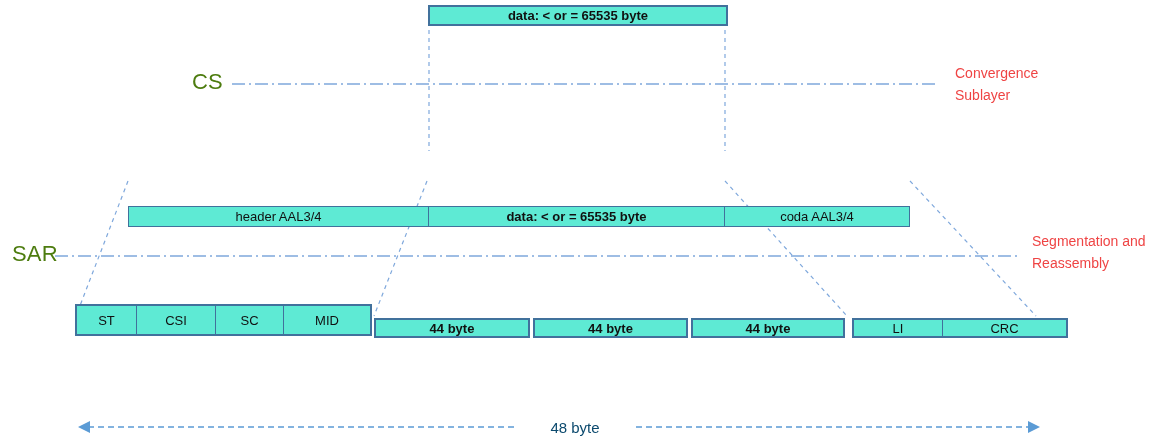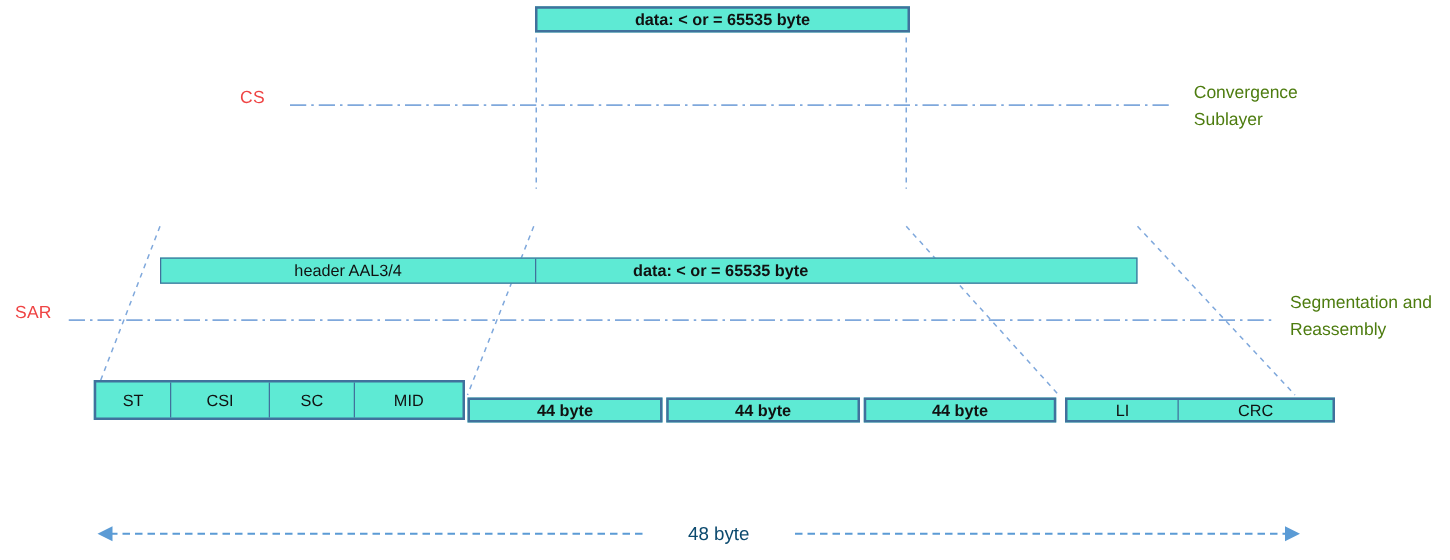--- a/index.html
+++ b/index.html
@@ -22,24 +22,24 @@
   .thin{border-width:1.5px;margin-top:48px;}
   .cell{
     display:flex;align-items:center;justify-content:center;
     font-size:13px;line-height:1;height:100%;
     box-sizing:border-box;
     white-space:nowrap;
   }
   .cell + .cell{border-left:1px solid #41719C;}
   .bold{font-weight:bold;}
   .layer-label{
-    position:absolute;font-size:14px;color:#ef4444;letter-spacing:.2px;
+    position:absolute;font-size:22px;color:#4d7c0f;letter-spacing:.2px;
   }
   .layer-name{
-    position:absolute;font-size:14px;line-height:22px;color:#4d7c0f;
+    position:absolute;font-size:14px;line-height:22px;color:#ef4444;
   }
   .total-label{
     position:absolute;font-size:15px;color:#0c4a6e;text-align:center;
   }
 </style>
 </head>
 <body>
 
 <div id="canvas">
 
@@ -66,20 +66,21 @@
   <div class="box" style="left:428px;top:5px;width:300px;height:21px;">
     <div class="cell bold" style="width:100%;">data: &lt; or = 65535 byte</div>
   </div>
 
   <div class="layer-label" style="left:192px;top:69px;">CS</div>
   <div class="layer-name" style="left:955px;top:62px;width:105px;">Convergence Sublayer</div>
 
   <div class="box thin" style="left:128px;top:158px;width:782px;height:21px;">
     <div class="cell" style="width:299px;">header AAL3/4</div>
     <div class="cell bold" style="width:296px;">data: &lt; or = 65535 byte</div>
+    <div class="cell" style="flex:1;">coda AAL3/4</div>
   </div>
 
   <div class="layer-label" style="left:12px;top:241px;">SAR</div>
   <div class="layer-name" style="left:1032px;top:230px;width:125px;">Segmentation and Reassembly</div>
 
   <div class="box" style="left:75px;top:304px;width:297px;height:32px;">
     <div class="cell" style="width:59px;">ST</div>
     <div class="cell" style="width:79px;">CSI</div>
     <div class="cell" style="width:68px;">SC</div>
     <div class="cell" style="flex:1;">MID</div>

